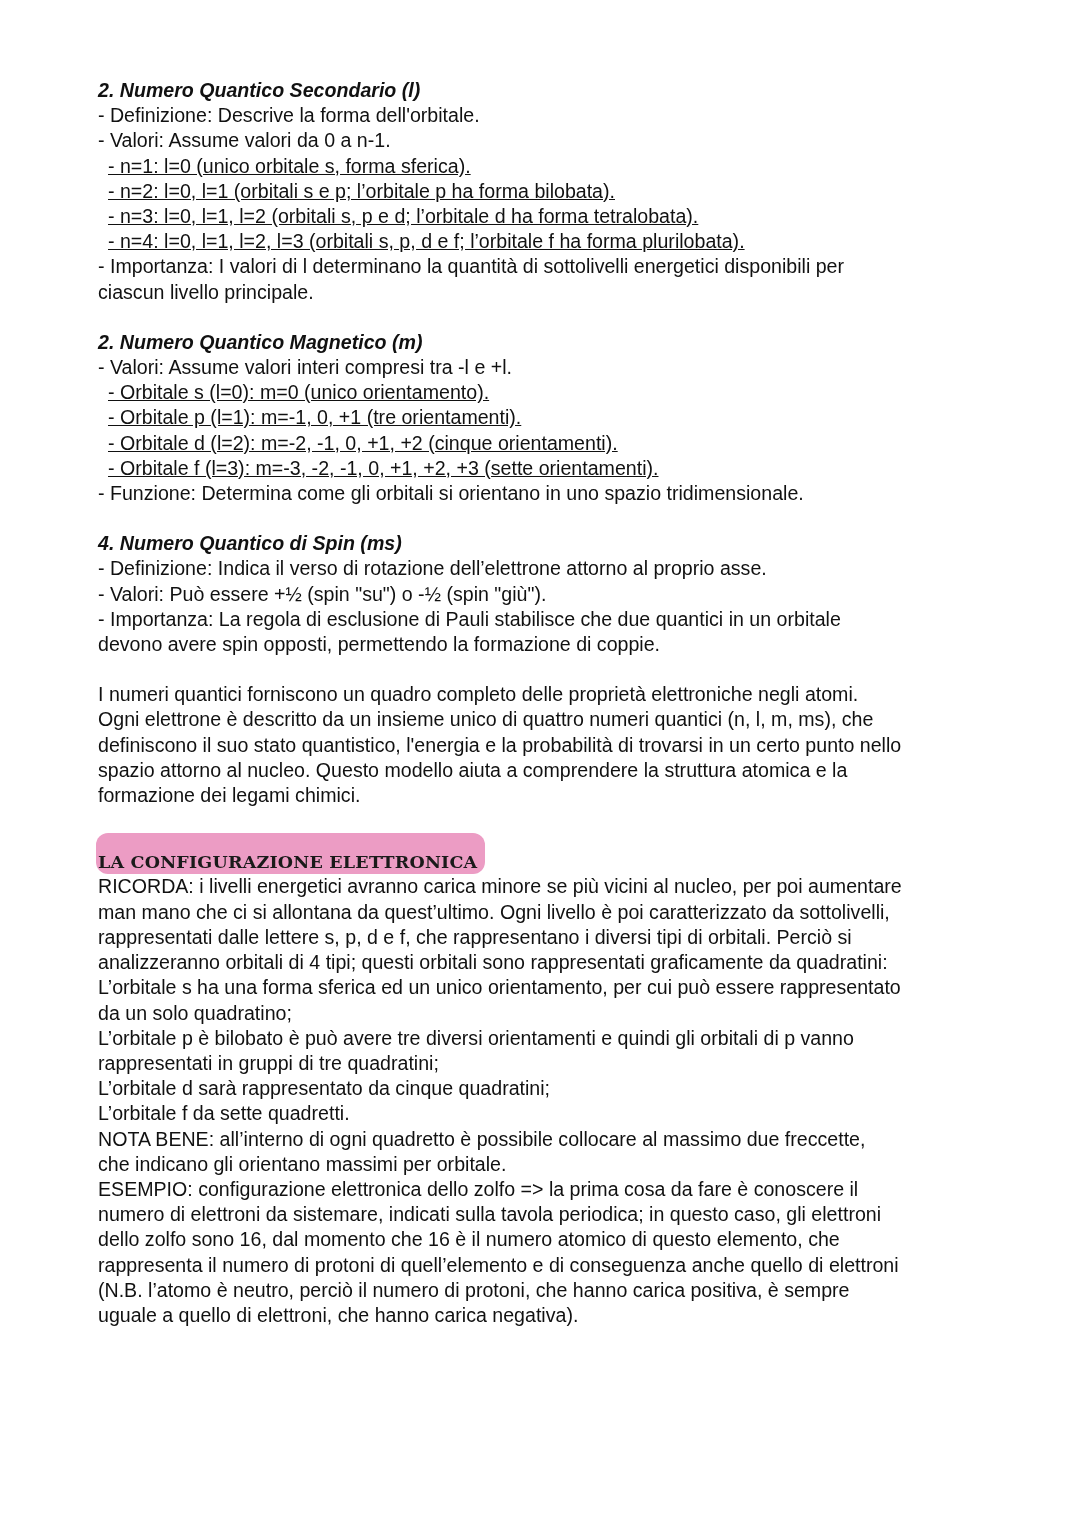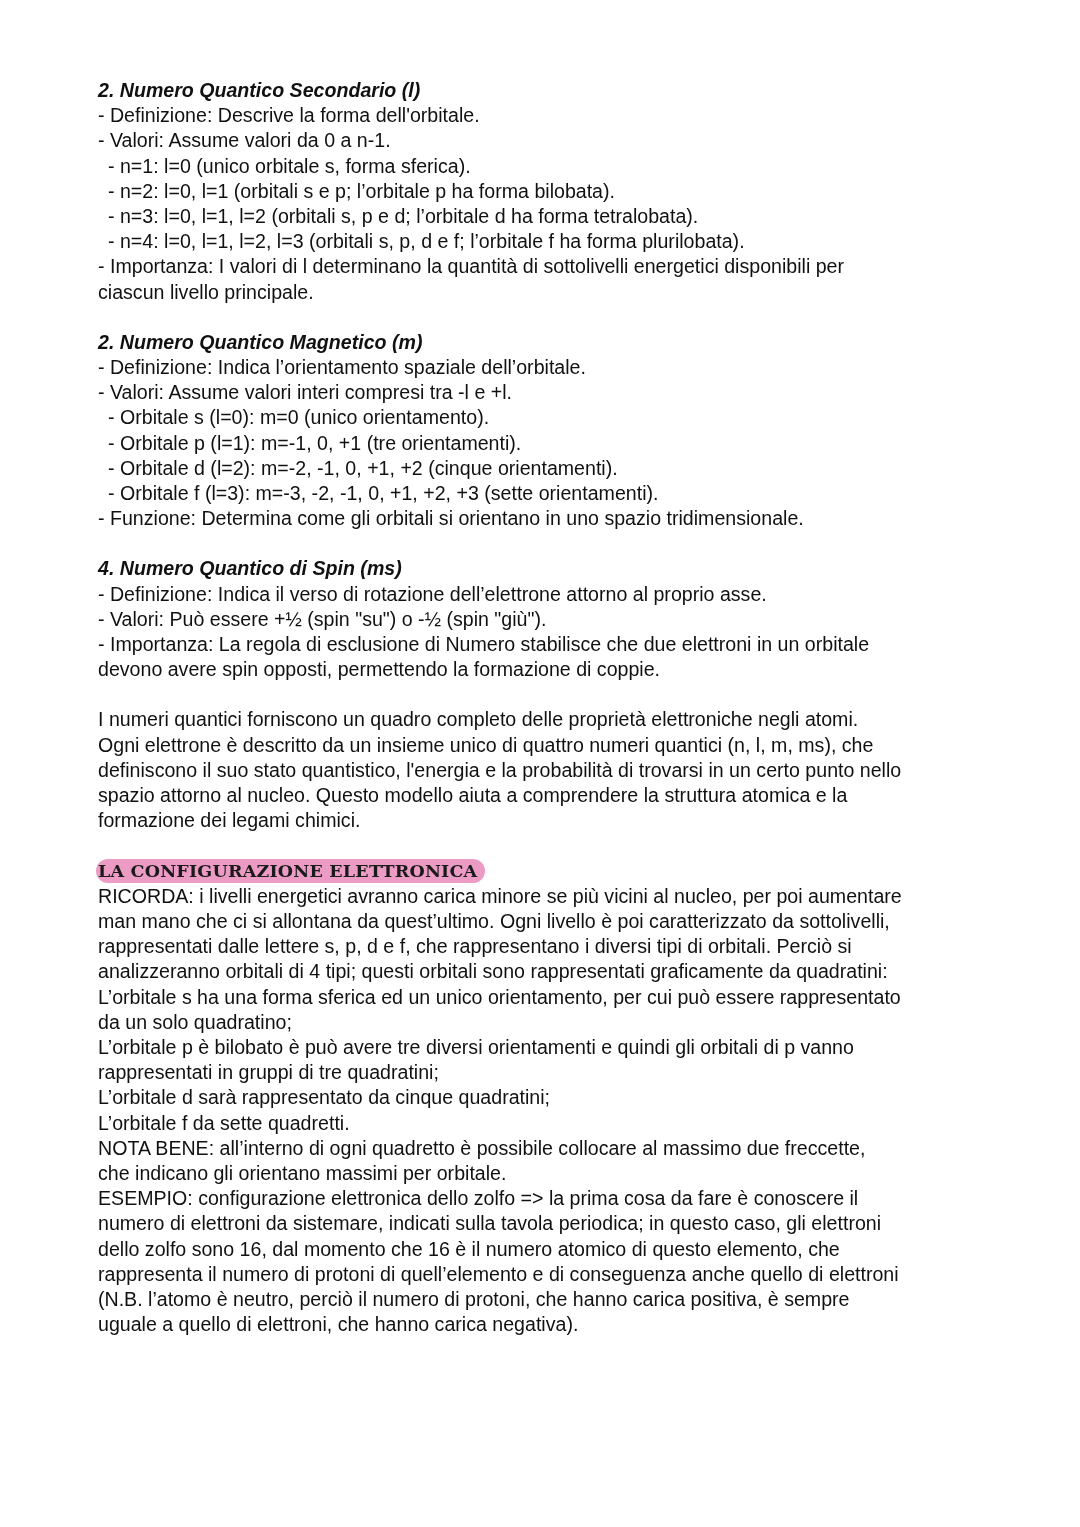--- a/index.html
+++ b/index.html
@@ -1,23 +1,23 @@
 <!DOCTYPE html>
 <html><head>
 <meta charset="utf-8">
 <style>
   html,body{margin:0;padding:0;background:#ffffff;}
   body{width:1080px;height:1527px;position:relative;overflow:hidden;
        font-family:"Liberation Sans",sans-serif;color:#111;}
   .page{position:absolute;left:90px;top:78px;width:920px;font-size:19.6px;line-height:25.2px;margin-left:8px;}
   .h{font-weight:bold;font-style:italic;}
   .ln{white-space:nowrap;}
-  .ind{padding-left:10px;}
+  .ind{padding-left:10px;text-decoration:underline;}
   .gap{height:25px;}
-  .hl{display:inline-block;background:#ec9cc4;border-radius:12px;padding:0 8px 0 2px;margin-left:-2px;
+  .hl{display:inline-block;background:#ec9cc4;border-radius:12px;padding:17px 8px 0 2px;margin-left:-2px;
       font-family:"DejaVu Serif",serif;font-weight:900;font-size:17.5px;letter-spacing:0.2px;line-height:24px;
       color:#1a1a1a;}
 </style>
 </head>
 <body>
 
 <div class="page">
 
   <div>
     <div class="h ln">2. Numero Quantico Secondario (l)</div>
@@ -27,35 +27,34 @@
     <div class="ln ind">- n=2: l=0, l=1 (orbitali s e p; l’orbitale p ha forma bilobata).</div>
     <div class="ln ind">- n=3: l=0, l=1, l=2 (orbitali s, p e d; l’orbitale d ha forma tetralobata).</div>
     <div class="ln ind">- n=4: l=0, l=1, l=2, l=3 (orbitali s, p, d e f; l’orbitale f ha forma plurilobata).</div>
     <div class="ln">- Importanza: I valori di l determinano la quantità di sottolivelli energetici disponibili per</div>
     <div class="ln">ciascun livello principale.</div>
   </div>
   <div class="gap"></div>
 
   <div>
     <div class="h ln">2. Numero Quantico Magnetico (m)</div>
-    <div class="ln">- Definizione: Indica l’orientamento spaziale dell’orbitale.</div>
     <div class="ln">- Valori: Assume valori interi compresi tra -l e +l.</div>
     <div class="ln ind">- Orbitale s (l=0): m=0 (unico orientamento).</div>
     <div class="ln ind">- Orbitale p (l=1): m=-1, 0, +1 (tre orientamenti).</div>
     <div class="ln ind">- Orbitale d (l=2): m=-2, -1, 0, +1, +2 (cinque orientamenti).</div>
     <div class="ln ind">- Orbitale f (l=3): m=-3, -2, -1, 0, +1, +2, +3 (sette orientamenti).</div>
     <div class="ln">- Funzione: Determina come gli orbitali si orientano in uno spazio tridimensionale.</div>
   </div>
   <div class="gap"></div>
 
   <div>
     <div class="h ln">4. Numero Quantico di Spin (ms)</div>
     <div class="ln">- Definizione: Indica il verso di rotazione dell’elettrone attorno al proprio asse.</div>
     <div class="ln">- Valori: Può essere +½ (spin "su") o -½ (spin "giù").</div>
-    <div class="ln">- Importanza: La regola di esclusione di Numero stabilisce che due elettroni in un orbitale</div>
+    <div class="ln">- Importanza: La regola di esclusione di Pauli stabilisce che due quantici in un orbitale</div>
     <div class="ln">devono avere spin opposti, permettendo la formazione di coppie.</div>
   </div>
   <div class="gap"></div>
 
   <div>
     <div class="ln">I numeri quantici forniscono un quadro completo delle proprietà elettroniche negli atomi.</div>
     <div class="ln">Ogni elettrone è descritto da un insieme unico di quattro numeri quantici (n, l, m, ms), che</div>
     <div class="ln">definiscono il suo stato quantistico, l'energia e la probabilità di trovarsi in un certo punto nello</div>
     <div class="ln">spazio attorno al nucleo. Questo modello aiuta a comprendere la struttura atomica e la</div>
     <div class="ln">formazione dei legami chimici.</div>

